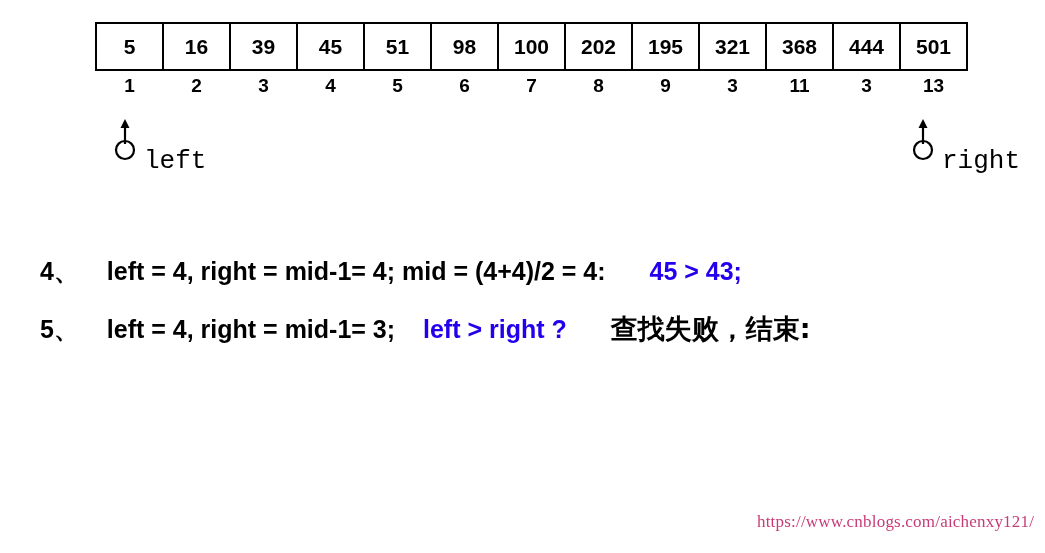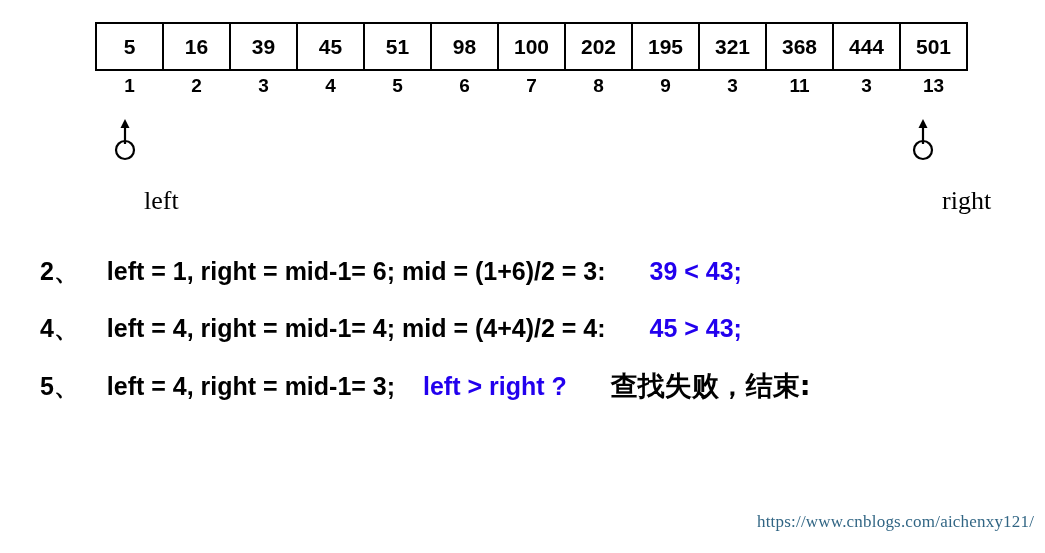--- a/index.html
+++ b/index.html
@@ -68,25 +68,24 @@
     position: absolute;
     left: 0;
     top: 0;
     width: 34px;
     height: 46px;
   }
   .pointer .ptr-label {
     position: absolute;
     left: 34px;
     top: 28px;
-    font-family: Liberation Serif, serif;
+    font-family: Liberation Mono, monospace;
     font-size: 26px;
     color: #000000;
     white-space: nowrap;
-    margin-top: 40px;
   }
 
   
   #steps {
     position: absolute;
     left: 40px;
     top: 243px;
     width: 1005px;
   }
   .step-line {
@@ -120,21 +119,21 @@
     color: #000000;
   }
 
   
   #watermark {
     position: absolute;
     left: 757px;
     top: 512px;
     font-family: "Liberation Serif", serif;
     font-size: 17px;
-    color: #0c4a6e;
+    color: #be185d;
     white-space: nowrap;
     letter-spacing: 0.2px;
     opacity: 0.85;
   }
 </style>
 </head>
 <body>
 
 <div id="array-section">
   <table class="array-table">
@@ -196,27 +195,20 @@
       </svg>
     </span>
     <span class="ptr-label">right</span>
   </div>
 
 </div>
 
 <div id="steps">
 
 
-  <div class="step-line">
-    <span class="step-num">2、</span>
-    <span class="gap-sm"></span>
-    <span class="step-body"> left = 1, right = mid-1= 6; mid = (1+6)/2 = 3:</span>
-    <span class="gap-md"></span>
-    <span class="step-result">39 &lt; 43;</span>
-  </div>
 
 
   <div class="step-line">
     <span class="step-num">4、</span>
     <span class="gap-sm"></span>
     <span class="step-body">left  = 4,  right = mid-1= 4; mid = (4+4)/2 = 4:</span>
     <span class="gap-md"></span>
     <span class="step-result">45 &gt; 43;</span>
   </div>
 

